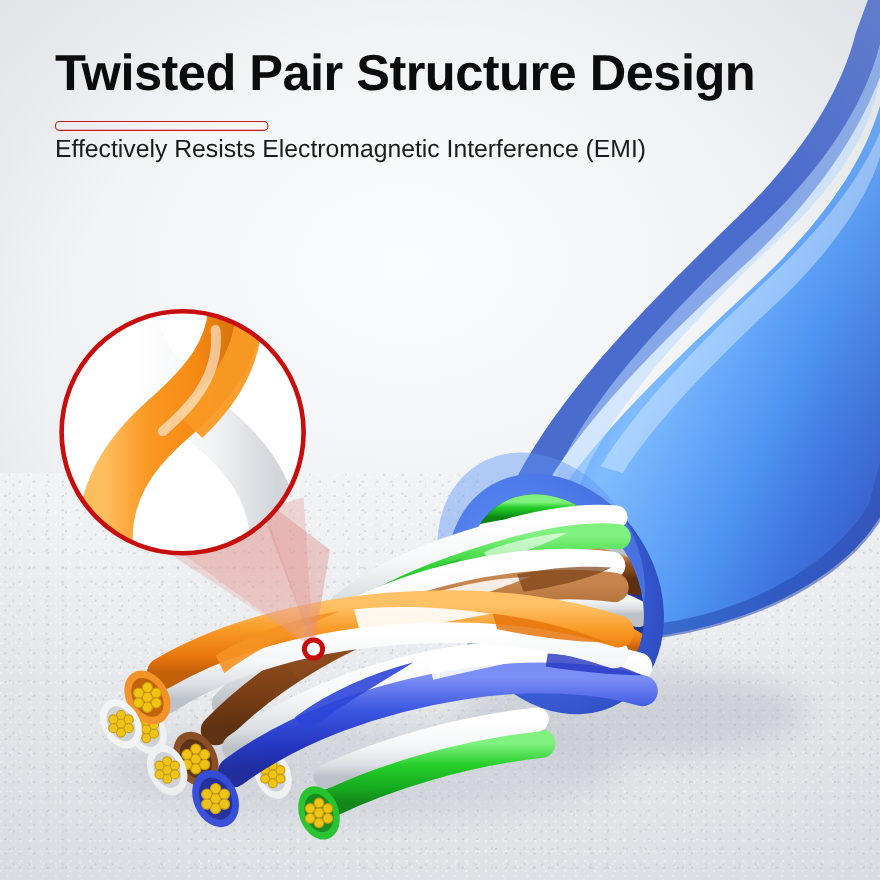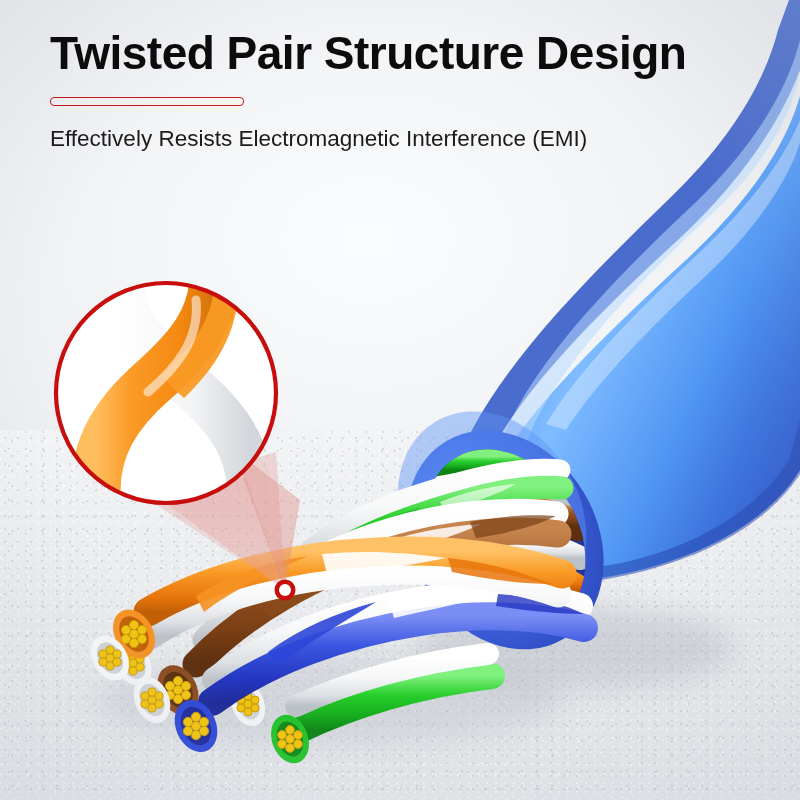--- a/index.html
+++ b/index.html
@@ -22,29 +22,29 @@
       radial-gradient(circle at 37% 61%, rgba(160,165,172,.55) 0 1px, transparent 1px),
       radial-gradient(circle at 63% 33%, rgba(255,255,255,.8) 0 1px, transparent 1px),
       radial-gradient(circle at 81% 74%, rgba(155,160,168,.5) 0 1px, transparent 1px),
       radial-gradient(circle at 24% 84%, rgba(255,255,255,.75) 0 1px, transparent 1px),
       radial-gradient(circle at 52% 12%, rgba(150,156,164,.45) 0 1px, transparent 1px);
     background-size:9px 9px,13px 13px,11px 11px,15px 15px,12px 12px,17px 17px;}
   .vignette{position:absolute;inset:0;pointer-events:none;
     background:radial-gradient(ellipse 640px 620px at 50% 46%, rgba(255,255,255,0) 55%, rgba(188,194,202,.30) 100%);}
 
   
-  .header{position:absolute;left:50px;top:29px;width:700px;}
+  .header{position:absolute;left:50px;top:42px;width:700px;}
   .title{
     font-size:46px;font-weight:bold;color:#0c0c0c;
     letter-spacing:-.5px;line-height:1.05;white-space:nowrap;
     font-family:"Liberation Sans",sans-serif;
   }
   .divider{margin-top:20px;width:192px;height:7px;border:1.3px solid #c41a17;
     border-radius:4px;background:transparent;}
-  .subtitle{margin-top:20px;font-size:22.5px;color:#1b1b1b;white-space:nowrap;
+  .subtitle{margin-top:4px;font-size:22.5px;color:#1b1b1b;white-space:nowrap;
     font-family:"Liberation Sans",sans-serif;}
 
   
   #art{position:absolute;left:0;top:0;width:800px;height:800px;}
 </style>
 </head>
 <body>
 
 <div id="stage">
 

